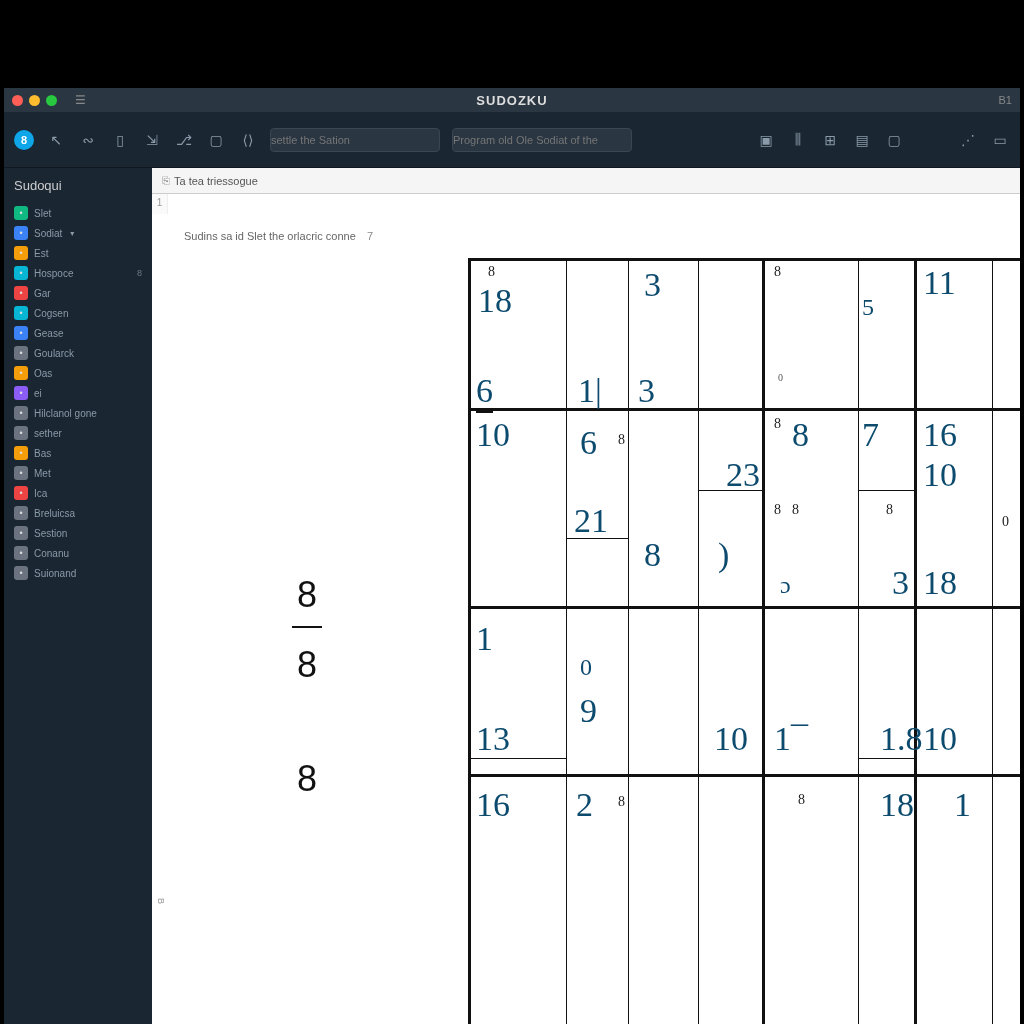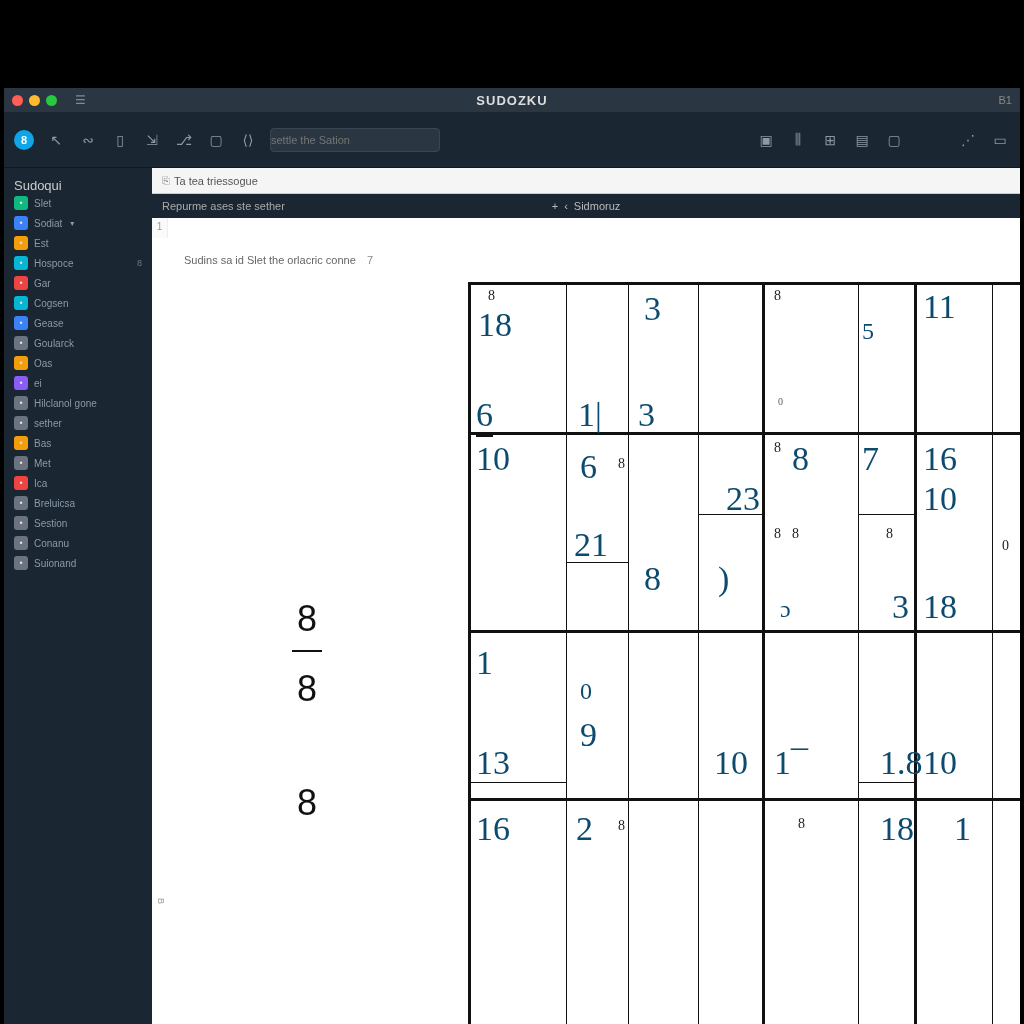--- a/index.html
+++ b/index.html
@@ -17,21 +17,21 @@
 .toolbar { height: 56px; background: #1a2632; border-bottom: 1px solid #0f1820; display: flex; align-items: center; padding: 0 10px; gap: 12px; }
 .tb-badge { width: 20px; height: 20px; border-radius: 50%; background: #0ea5e9; color: #fff; display: flex; align-items: center; justify-content: center; font-size: 11px; font-weight: bold; }
 .tb-icon { color: #8a9aa8; font-size: 14px; width: 20px; text-align: center; cursor: pointer; }
 .tb-input { background: #2a3642; border: 1px solid #3a4652; border-radius: 4px; height: 24px; padding: 0 0; color: #aaa; font-size: 11px; }
 .tb-search { width: 170px; }
 .tb-sec { width: 180px; }
 .tb-spacer { flex: 1; }
 .tb-right-icons { display: flex; gap: 12px; align-items: center; }
 .body { flex: 1; display: flex; overflow: hidden; }
 .sidebar { width: 148px; background: #1a2632; padding: 10px 8px; overflow-y: auto; }
-.sb-title { color: #ccc; font-size: 13px; font-weight: 500; padding-left: 2px; }
+.sb-title { color: #ccc; font-size: 13px; font-weight: 500; margin-bottom: 10px; padding-left: 2px; }
 .sb-item { display: flex; align-items: center; gap: 6px; padding: 3px 2px; color: #8a9aa8; font-size: 10px; cursor: pointer; }
 .sb-icon { width: 14px; height: 14px; border-radius: 3px; display: inline-flex; align-items: center; justify-content: center; font-size: 9px; background: #3a4a5a; color: #ddd; flex-shrink: 0; }
 .sb-icon.blue { background: #3b82f6; }
 .sb-icon.orange { background: #f59e0b; }
 .sb-icon.green { background: #10b981; }
 .sb-icon.cyan { background: #06b6d4; }
 .sb-icon.red { background: #ef4444; }
 .sb-icon.purple { background: #8b5cf6; }
 .sb-icon.gray { background: #6b7280; }
 .sb-badge { margin-left: auto; color: #6a7a88; font-size: 9px; }
@@ -81,20 +81,21 @@
   <div class="toolbar">
     <div class="tb-badge">8</div>
     <span class="tb-icon">↖</span>
     <span class="tb-icon">∾</span>
     <span class="tb-icon">▯</span>
     <span class="tb-icon">⇲</span>
     <span class="tb-icon">⎇</span>
     <span class="tb-icon">▢</span>
     <span class="tb-icon">⟨⟩</span>
     <input class="tb-input tb-search" placeholder="settle the Sation" style="">
+    <input class="tb-input tb-sec" placeholder="Program old Ole Sodiat of the" style="">
     <div class="tb-spacer"></div>
     <div class="tb-right-icons">
       <span class="tb-icon">▣</span>
       <span class="tb-icon">⫼</span>
       <span class="tb-icon">⊞</span>
       <span class="tb-icon">▤</span>
       <span class="tb-icon">▢</span>
       <span style="width:30px"></span>
       <span class="tb-icon">⋰</span>
       <span class="tb-icon">▭</span>
@@ -185,28 +186,20 @@
           </div>
         </div>
     </div>
 
     <div class="main">
       <div class="tab-row">
         <div class="tab">
           <span class="tab-icon">⎘</span>
           <span>Ta tea triessogue</span>
         </div>
-      </div>
-      <div class="sub-header" style="position:relative">
-        <span class="crumb">Repurme ases ste sether</span>
-        <span class="mid">
-          <span>+</span>
-          <span>‹</span>
-          <span>Sidmoruz</span>
-        </span>
       </div>
       <div class="content">
         <div class="line-gutter">1</div>
         <div class="hint-text">
           <span>Sudins sa id Slet the orlacric conne</span>
           <span class="hint-num">7</span>
         </div>
         <div class="page-marker">B</div>
 
         <div class="side-nums">

